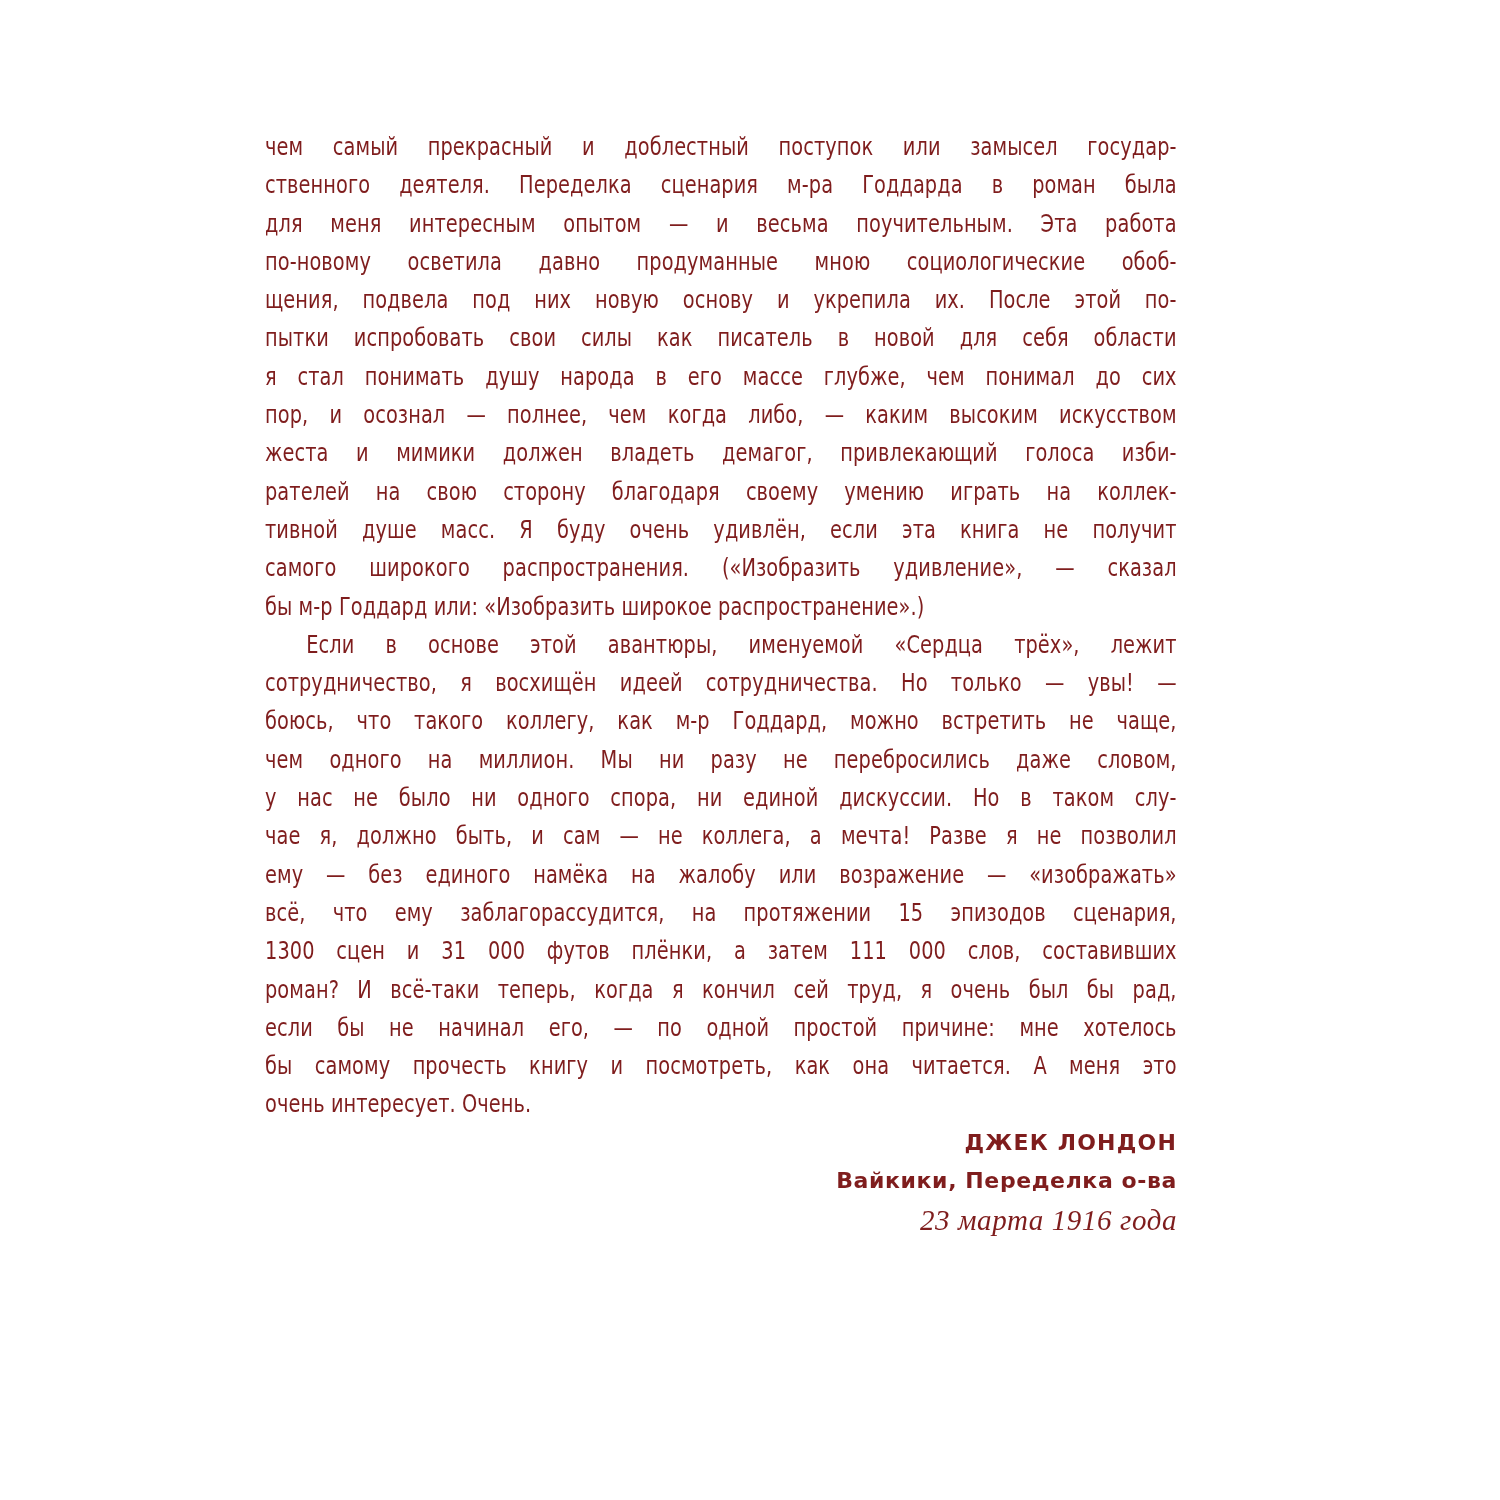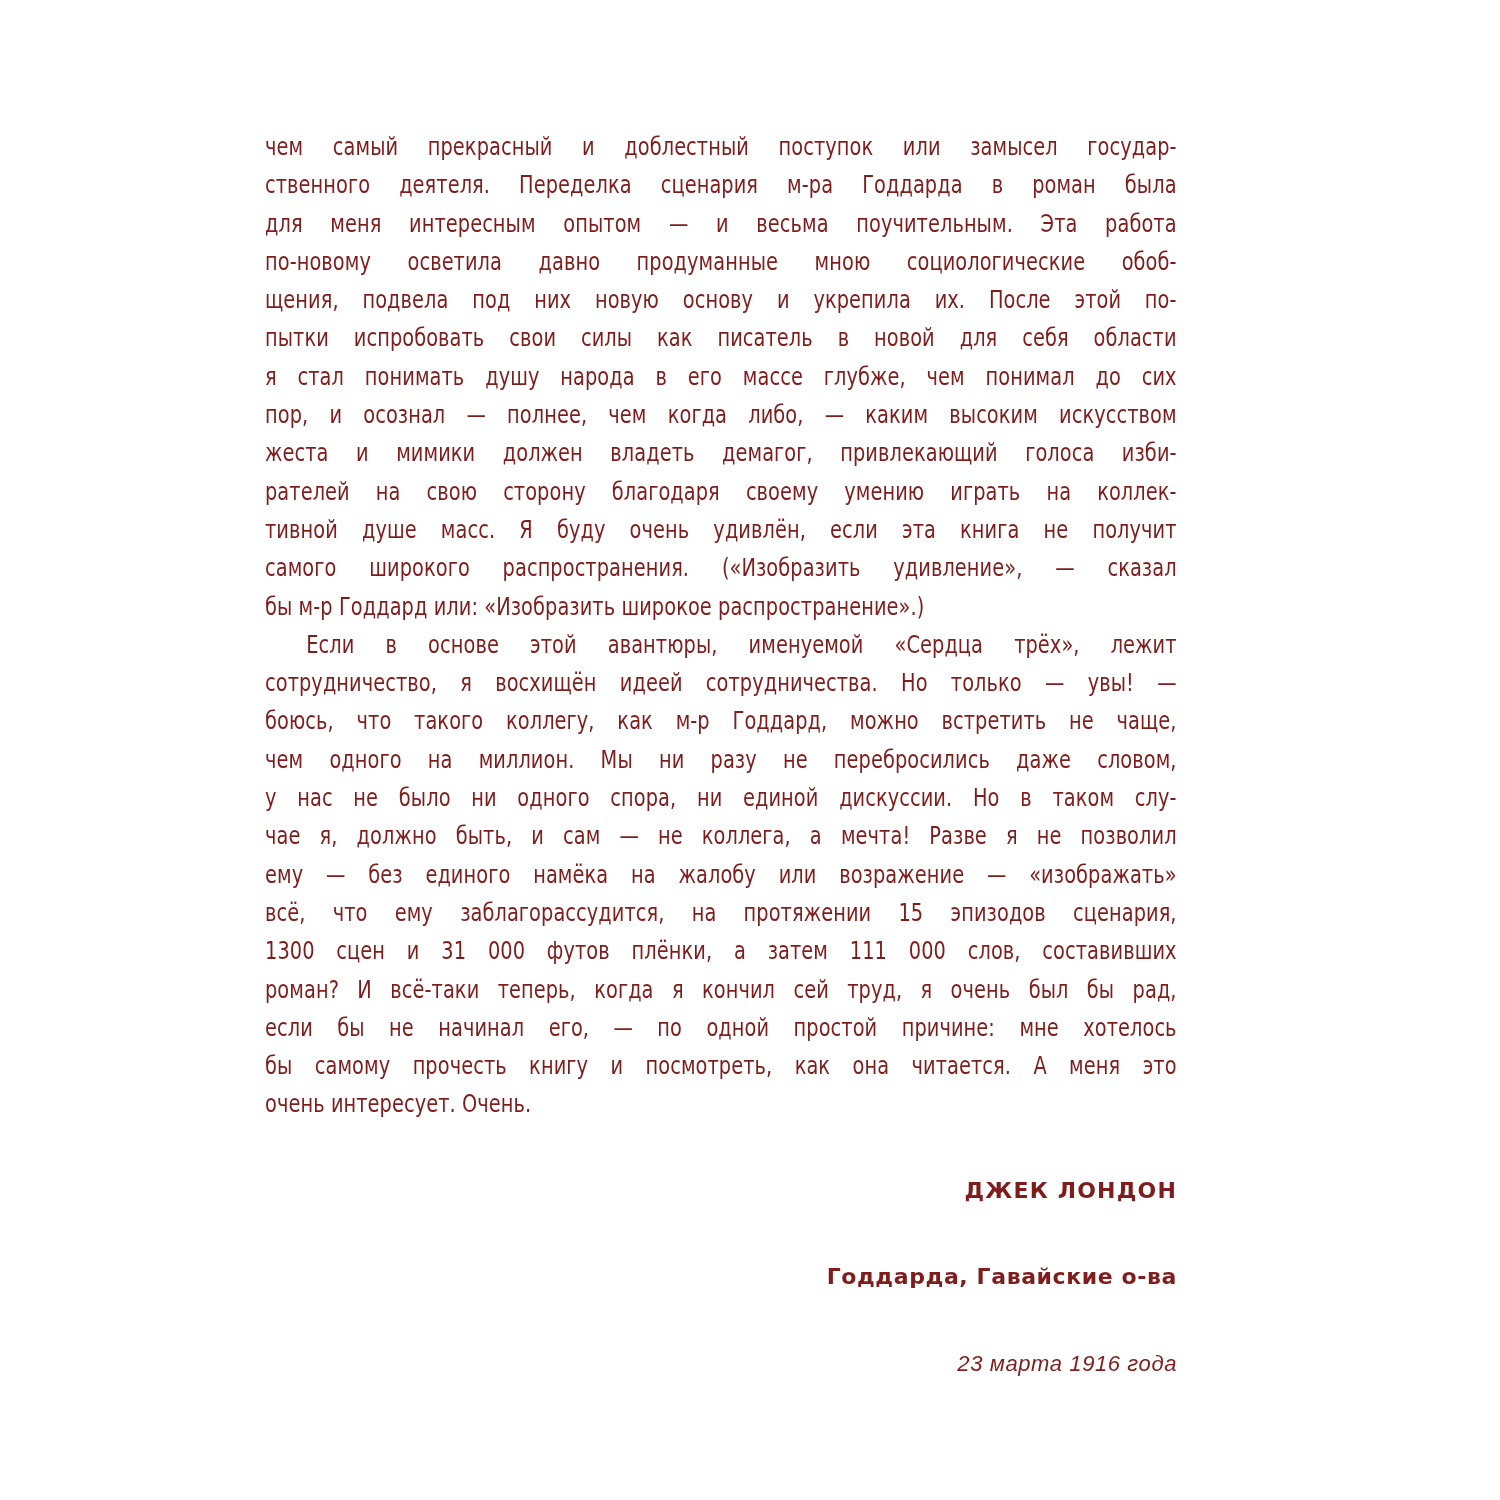--- a/index.html
+++ b/index.html
@@ -29,25 +29,24 @@
     .sig {
       margin-top: 0px;
       text-align: right;
     }
     .sig div {
       height: 38.5px;
       line-height: 38.5px;
       font-size: 22px;
       font-family: "DejaVu Sans", sans-serif;
       letter-spacing: 0.6px;
-      margin-top: 48px;
     }
     .sig .author { font-weight: bold; letter-spacing: 1.2px; }
     .sig .place { font-weight: bold; }
-    .sig .date { font-style: italic; font-family: Liberation Sans, sans-serif; font-size: 22px; }
+    .sig .date { font-style: italic; font-family: Liberation Serif, serif; font-size: 29px; }
   </style>
 </head>
 <body>
 
 <div class="page">
   <div>
     <div class="line">чем самый прекрасный и доблестный поступок или замысел государ-</div>
     <div class="line">ственного деятеля. Переделка сценария м-ра Годдарда в роман была</div>
     <div class="line">для меня интересным опытом — и весьма поучительным. Эта работа</div>
     <div class="line">по-новому осветила давно продуманные мною социологические обоб-</div>
@@ -71,16 +70,16 @@
     <div class="line">ему — без единого намёка на жалобу или возражение — «изображать»</div>
     <div class="line">всё, что ему заблагорассудится, на протяжении 15 эпизодов сценария,</div>
     <div class="line">1300 сцен и 31 000 футов плёнки, а затем 111 000 слов, составивших</div>
     <div class="line">роман? И всё-таки теперь, когда я кончил сей труд, я очень был бы рад,</div>
     <div class="line">если бы не начинал его, — по одной простой причине: мне хотелось</div>
     <div class="line">бы самому прочесть книгу и посмотреть, как она читается. А меня это</div>
     <div class="line last">очень интересует. Очень.</div>
   </div>
   <div class="sig">
     <div class="author">ДЖЕК ЛОНДОН</div>
-    <div class="place">Годдарда, Гавайские о-ва</div>
+    <div class="place">Вайкики, Переделка о-ва</div>
     <div class="date">23 марта 1916 года</div>
   </div>
 </div>
 
 </body></html>

